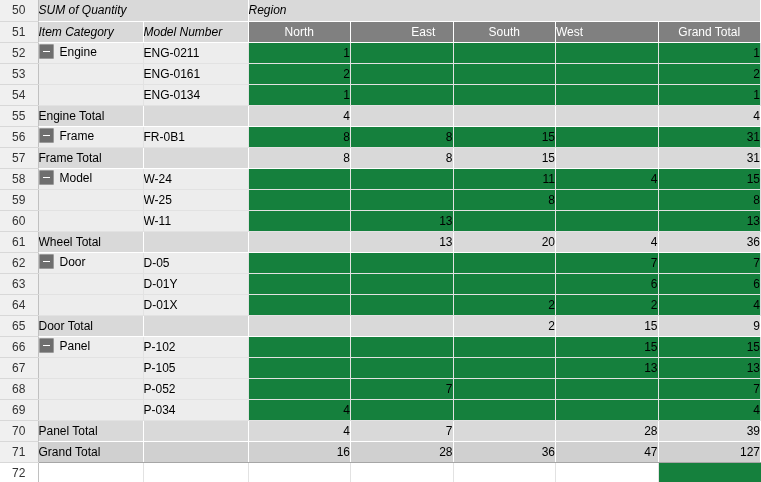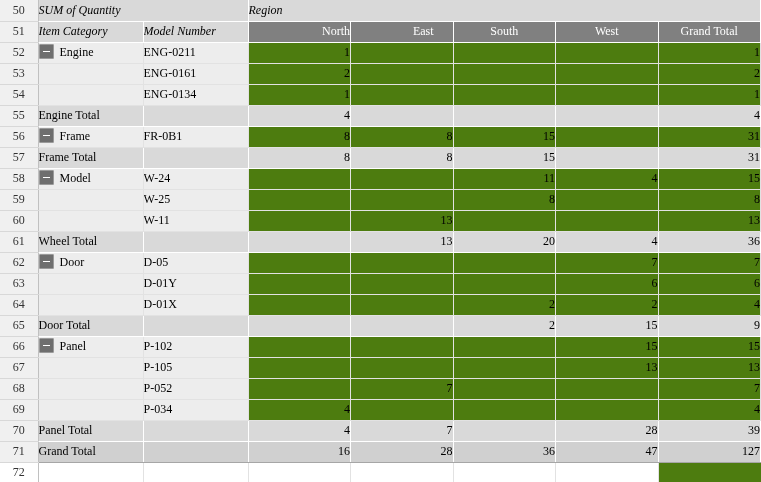--- a/index.html
+++ b/index.html
@@ -10,22 +10,21 @@
   body {
     font-family: "Liberation Sans", sans-serif;
     font-size: 12px;
     color: #000000;
   }
   #sheet {
     position: relative;
     width: 761px;
     height: 482px;
     overflow: hidden;
-    background: #4d7c0f;
-    font-family: Liberation Serif, serif;
+    background: #15803d;
   }
   table.grid {
     border-collapse: collapse;
     table-layout: fixed;
     width: 761px;
   }
   table.grid td, table.grid th {
     padding: 0;
     margin: 0;
     font-weight: normal;
@@ -131,24 +130,24 @@
     <tbody id="grid-body">
         <tr>
           <td class="rowhdr">50</td>
           <td class="c cat hdr-light fieldlbl" colspan="2" style="width: 210px;">SUM of Quantity</td>
           <td class="c hdr-light fieldlbl" colspan="5">Region</td>
         </tr>
         <tr>
           <td class="rowhdr">51</td>
           <td class="c cat hdr-light fieldlbl">Item Category</td>
           <td class="c mdl hdr-light fieldlbl">Model Number</td>
-          <td class="c num hdr-gray" style="text-align: right;">North</td>
+          <td class="c num hdr-gray" style="text-align: center;">North</td>
           <td class="c num hdr-gray" style="text-align: center; padding-left: 43px;">East</td>
           <td class="c num hdr-gray" style="text-align: center;">South</td>
-          <td class="c num hdr-gray" style="text-align: center; margin-top: 25px;">West</td>
+          <td class="c num hdr-gray" style="text-align: left; margin-top: 25px;">West</td>
           <td class="c gt hdr-gray" style="text-align: center;">Grand Total</td>
         </tr>
         <tr>
           <td class="rowhdr">52</td>
           <td class="c cat catcell lightband"><span class="collapse-btn"><span class="bar"></span></span><span>Engine</span></td>
           <td class="c mdl lightband">ENG-0211</td>
           <td class="c num">1</td>
           <td class="c num"></td>
           <td class="c num"></td>
           <td class="c num"></td>

